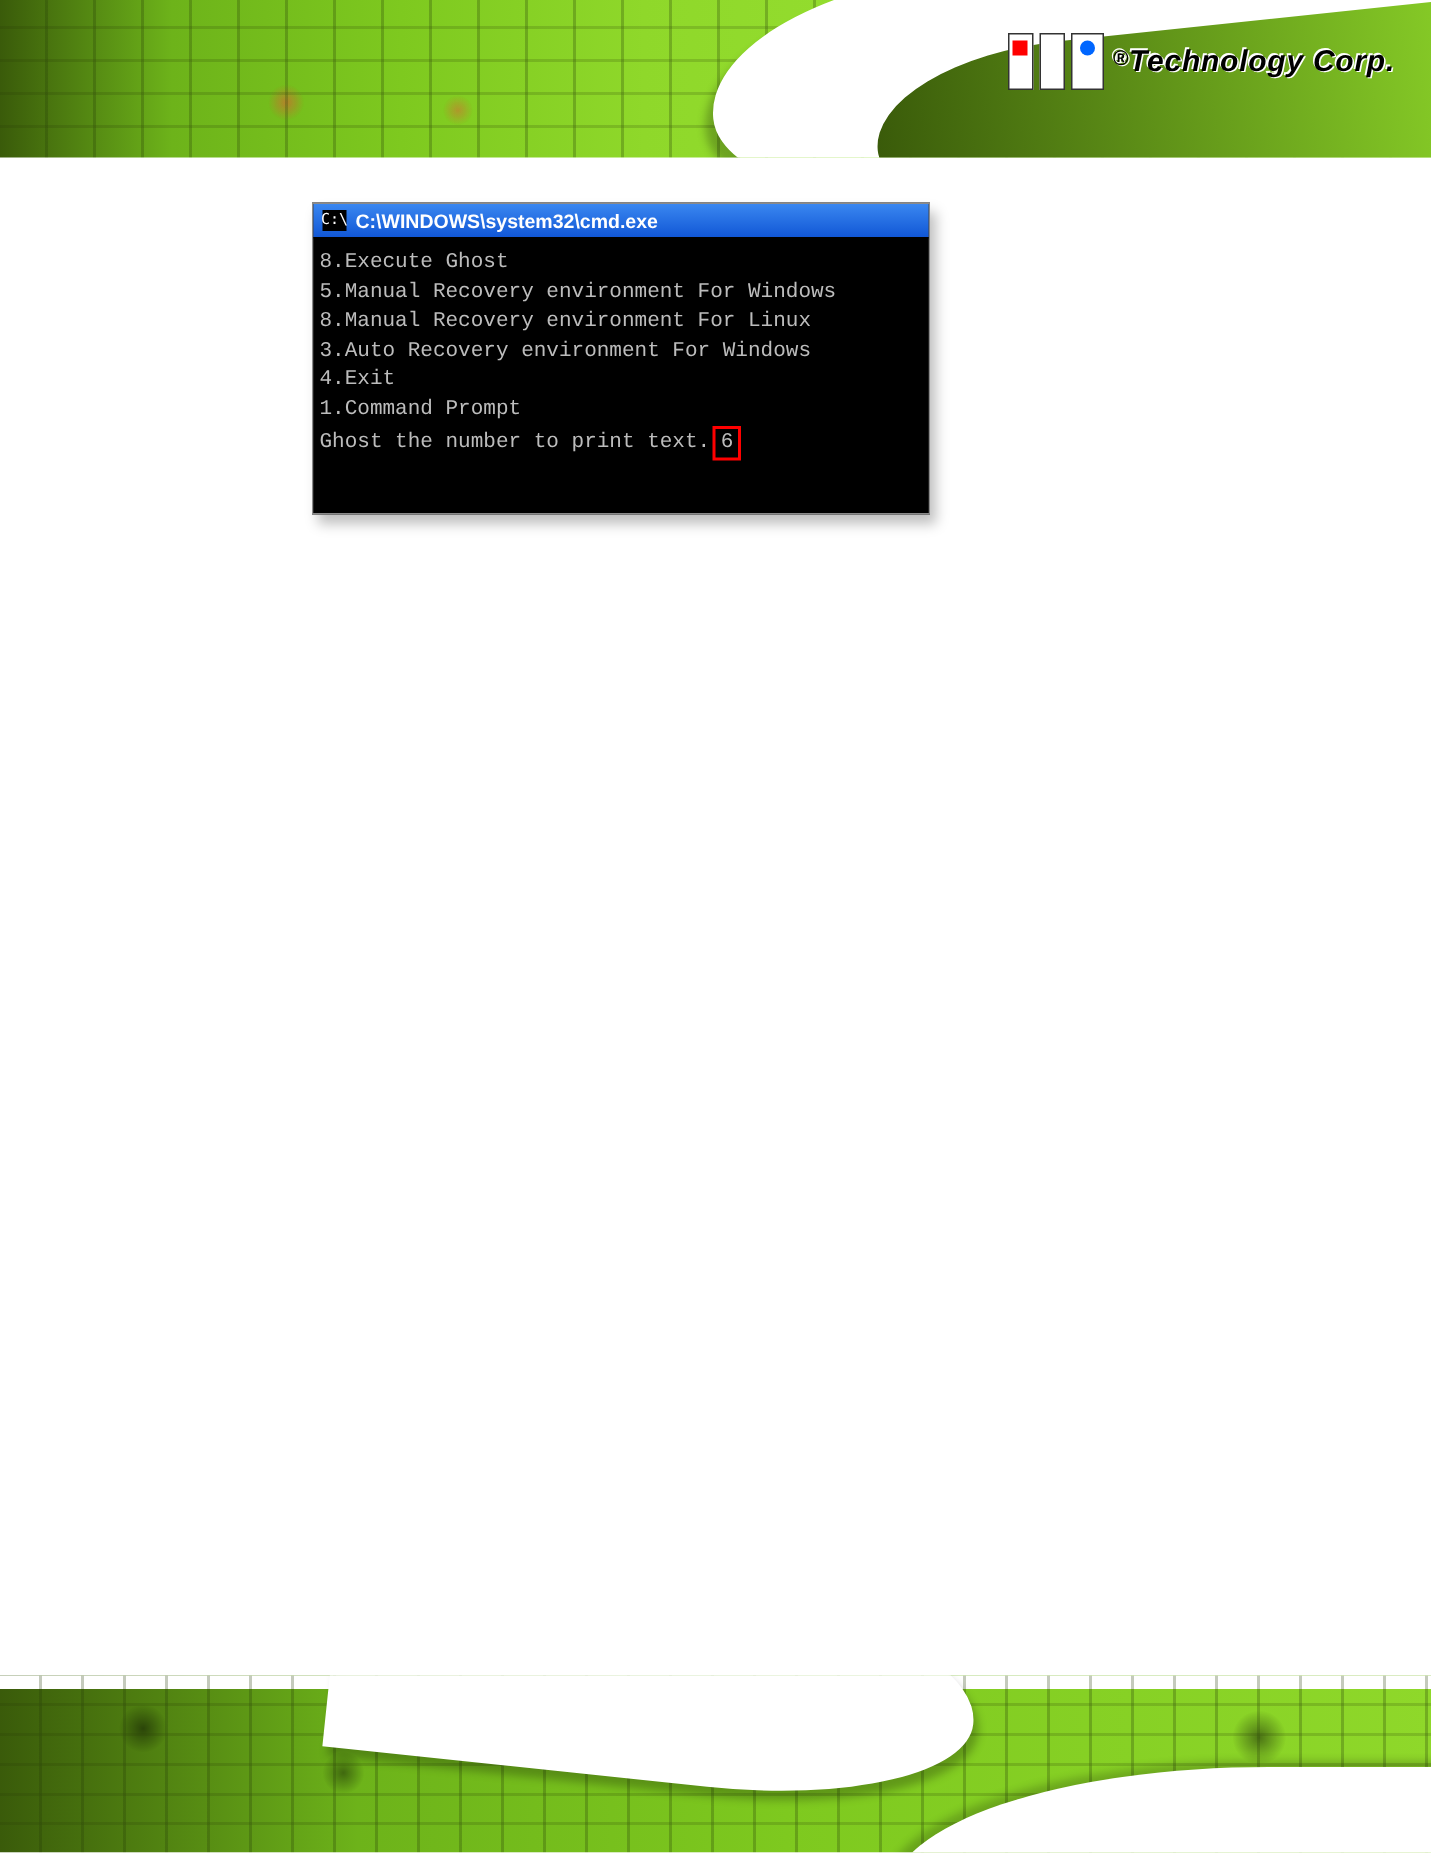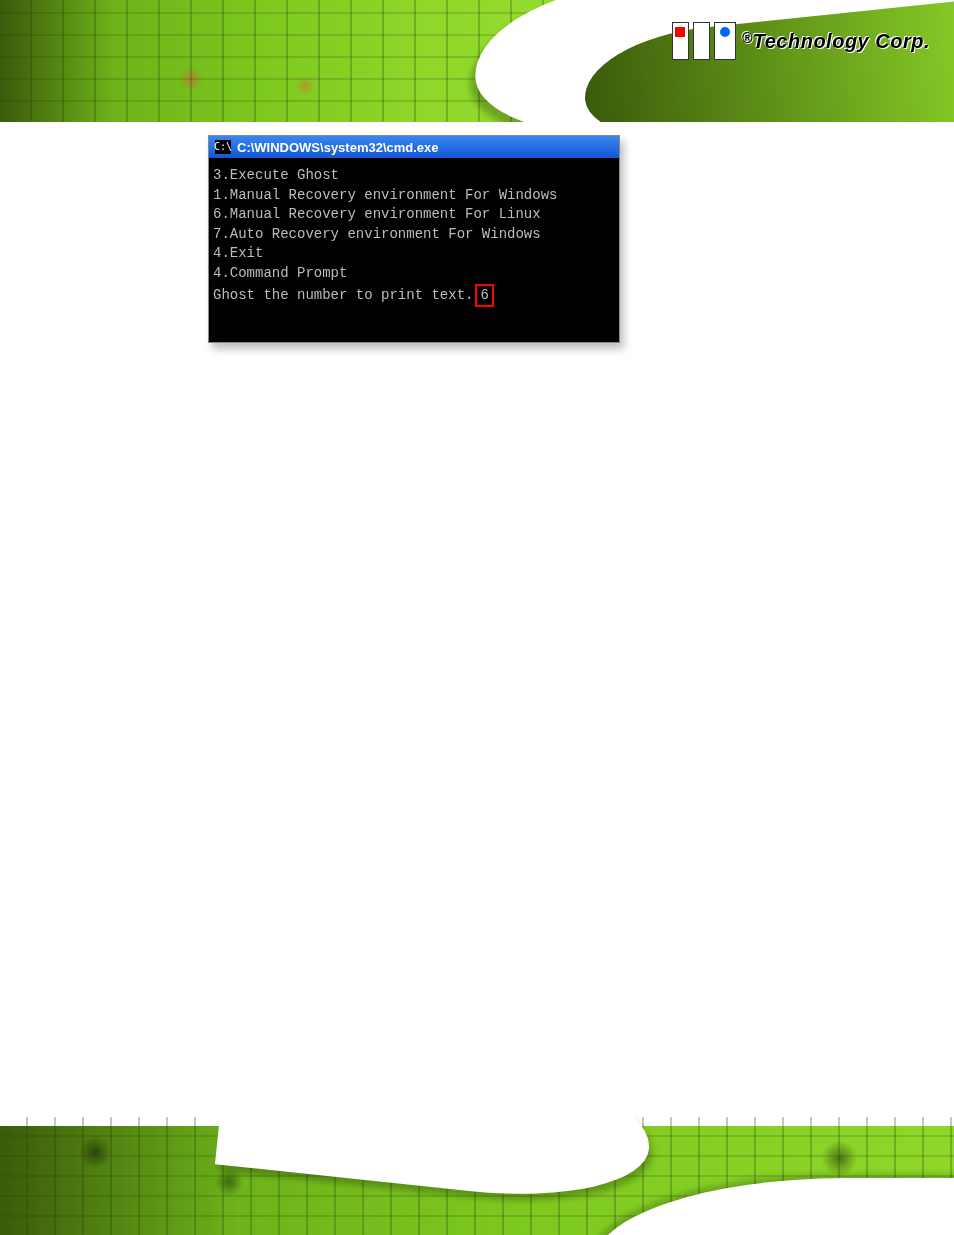--- a/index.html
+++ b/index.html
@@ -6,21 +6,21 @@
   body {
     width: 954px;
     height: 1235px;
     background: #fff;
     position: relative;
     font-family: Arial, sans-serif;
     overflow: hidden;
   }
   .header-band {
     width: 100%;
-    height: 122px;
+    height: 105px;
     position: relative;
     background: linear-gradient(90deg, #3a5b0a 0%, #6db31a 12%, #7ec91f 28%, #8fd82a 45%, #a0e83a 100%);
     overflow: hidden;
   }
   .circuit-texture {
     position: absolute;
     inset: 0;
     background-image:
       repeating-linear-gradient(90deg, rgba(0,0,0,0) 0, rgba(0,0,0,0) 30px, rgba(40,60,10,.3) 30px, rgba(40,60,10,.3) 32px),
       repeating-linear-gradient(0deg, rgba(0,0,0,0) 0, rgba(0,0,0,0) 20px, rgba(40,60,10,.2) 20px, rgba(40,60,10,.2) 22px),
@@ -157,26 +157,26 @@
     </span>
   </div>
 </div>
 
 <div class="cmd-window">
   <div class="titlebar">
     <span class="titlebar-icon">C:\</span>
     <span>C:\WINDOWS\system32\cmd.exe</span>
   </div>
   <div class="titlebar-underline"></div>
-  <div class="terminal"><span>3.Execute Ghost</span>
-<span>1.Manual Recovery environment For Windows</span>
-<span>6.Manual Recovery environment For Linux</span>
-<span>7.Auto Recovery environment For Windows</span>
+  <div class="terminal"><span>8.Execute Ghost</span>
+<span>5.Manual Recovery environment For Windows</span>
+<span>8.Manual Recovery environment For Linux</span>
+<span>3.Auto Recovery environment For Windows</span>
 <span>4.Exit</span>
-<span>4.Command Prompt</span>
+<span>1.Command Prompt</span>
 <span>Ghost the number to print text.</span><span class="hl-box">6</span></div>
 </div>
 
 <div class="footer-band">
   <div class="footer-curve-top"></div>
   <div class="circuit-texture"></div>
   <div class="footer-swoosh"></div>
   <div class="footer-swoosh2"></div>
 </div>
 

